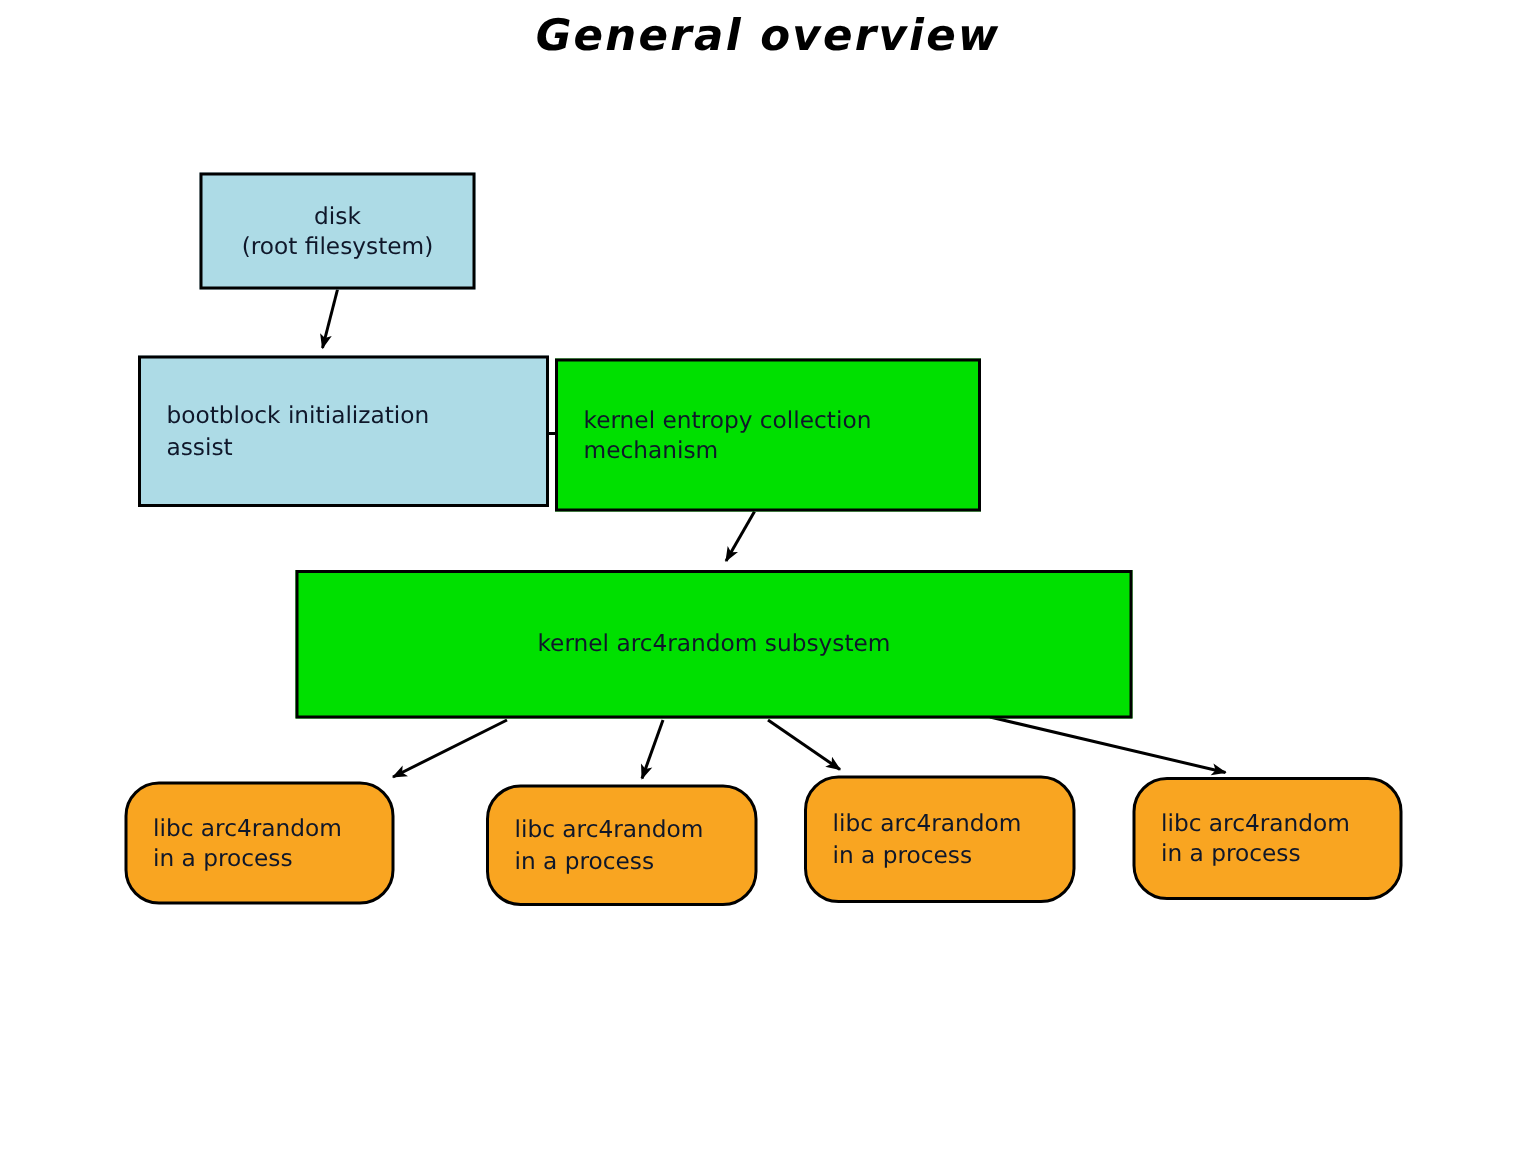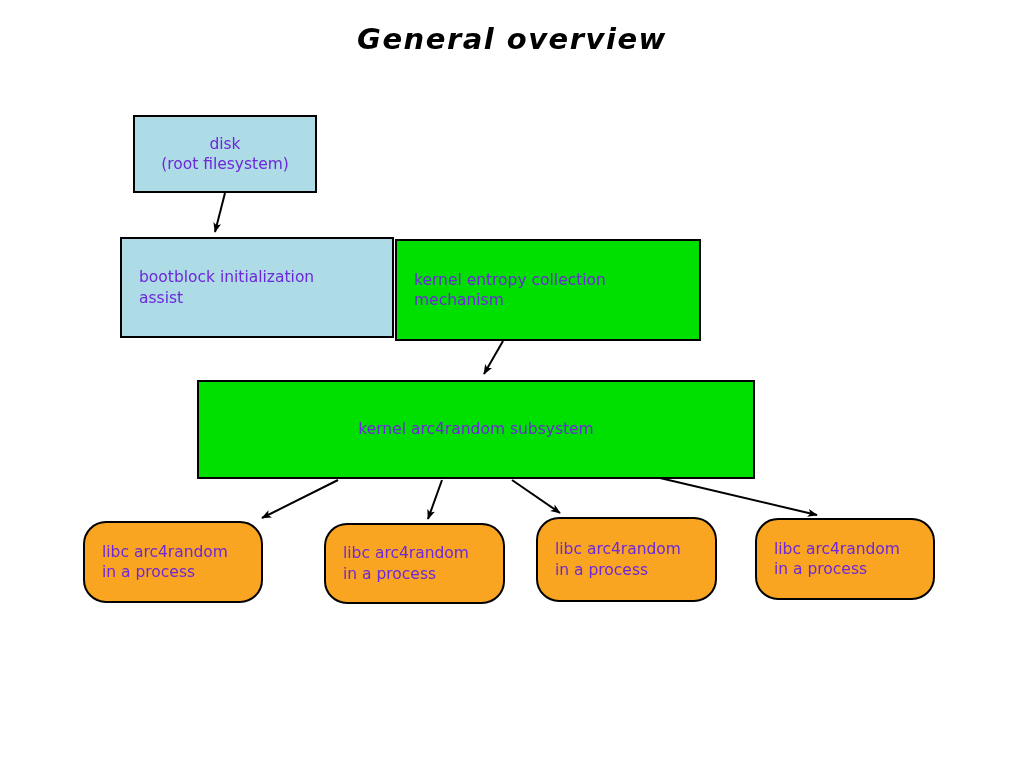--- a/index.html
+++ b/index.html
@@ -23,36 +23,36 @@
   #arrow-layer {
     position: absolute;
     left: 0; top: 0;
     width: 1024px;
     height: 768px;
     pointer-events: none;
   }
   .title {
     position: absolute;
     left: 0;
-    top: 22px;
+    top: 6px;
     width: 1024px;
     text-align: center;
     font-family: "DejaVu Sans", sans-serif;
     font-size: 29px;
     font-weight: bold;
     font-style: italic;
     letter-spacing: 1.5px;
     color: #000000;
     white-space: nowrap;
   }
   .node {
     position: absolute;
     box-sizing: border-box;
     border: 2px solid #000000;
-    color: #6d28d9;
+    color: #0f172a;
     font-size: 15.5px;
     line-height: 1.32;
     display: flex;
     flex-direction: column;
     justify-content: center;
     white-space: pre-line;
   }
   .node.center-text {
     align-items: center;
     text-align: center;
@@ -63,22 +63,22 @@
     padding-left: 17px;
   }
   .node .node-label {
     display: block;
   }
   .blue  { background: #addbe6; }
   .green { background: #00e000; }
   .orange{ background: #f9a521; border-radius: 23px; }
 
   #node-disk        { left: 133px; top: 115px; width: 184px; height: 78px; }
-  #node-bootblock   { left: 92px;  top: 237px; width: 274px; height: 101px; margin-left: 28px; }
-  #node-entropy     { left: 395px; top: 239px; width: 306px; height: 102px; }
+  #node-bootblock   { left: 92px;  top: 237px; width: 274px; height: 101px; }
+  #node-entropy     { left: 370px; top: 239px; width: 284px; height: 102px; }
   #node-subsystem   { left: 197px; top: 380px; width: 558px; height: 99px; }
   #node-libc-1      { left: 83px;  top: 521px; width: 180px; height: 82px; }
   #node-libc-2      { left: 324px; top: 523px; width: 181px; height: 81px; }
   #node-libc-3      { left: 536px; top: 517px; width: 181px; height: 85px; }
   #node-libc-4      { left: 755px; top: 518px; width: 180px; height: 82px; }
 </style>
 </head>
 <body>
 
 <div id="canvas">

